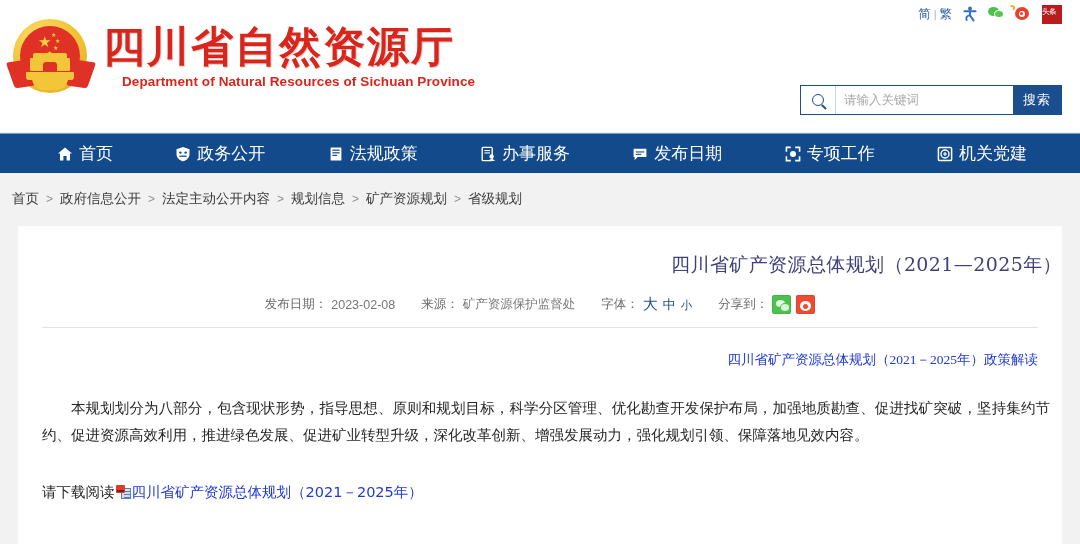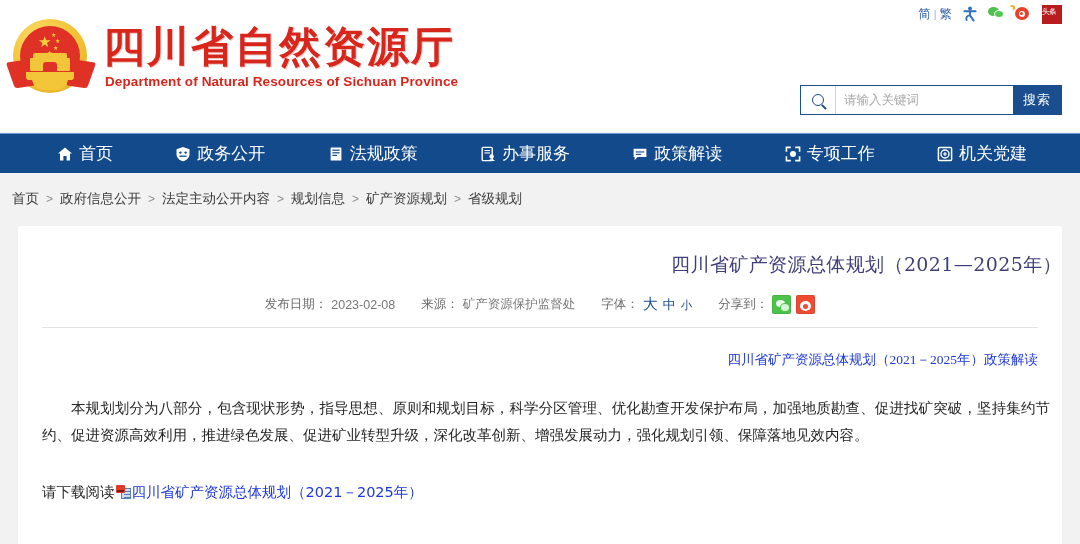--- a/index.html
+++ b/index.html
@@ -189,21 +189,21 @@
     font-family: "DejaVu Sans", "Liberation Sans", sans-serif;
     text-shadow: 1px 1px 0 rgba(160,30,20,0.25);
     white-space: nowrap;
   }
   .brand-en {
     font-size: 13.5px;
     font-weight: bold;
     color: #d9261c;
     letter-spacing: 0.1px;
     margin-top: 5px;
-    margin-left: 2px;
+    margin-left: 19px;
     white-space: nowrap;
   }
 
   .searchbox {
     position: absolute;
     right: 18px; top: 85px;
     width: 262px; height: 30px;
     border: 1px solid #1b4e8e;
     display: flex;
     background: #fff;
@@ -541,21 +541,21 @@
       </svg>
       <span>办事服务</span>
     </div>
 
     <div class="nav-item">
       <svg class="nav-ico" viewBox="0 0 16 16">
         <path d="M1.6 2.8 L14.4 2.8 L14.4 11 L5.6 11 L2.6 14.2 L2.6 11 L1.6 11 Z" fill="#fff"></path>
         <rect x="3.8" y="5.4" width="8.4" height="1.1" fill="#124a8c"></rect>
         <rect x="3.8" y="7.8" width="5.4" height="1.1" fill="#124a8c"></rect>
       </svg>
-      <span>政策解读</span>
+      <span>发布日期</span>
     </div>
 
     <div class="nav-item">
       <svg class="nav-ico" viewBox="0 0 16 16">
         <path d="M1.4 5 L1.4 1.4 L5 1.4 M11 1.4 L14.6 1.4 L14.6 5 M14.6 11 L14.6 14.6 L11 14.6 M5 14.6 L1.4 14.6 L1.4 11" stroke="#fff" stroke-width="1.6" fill="none" stroke-linecap="square"></path>
         <circle cx="8" cy="8" r="3" fill="#fff"></circle>
       </svg>
       <span>专项工作</span>
     </div>
 

